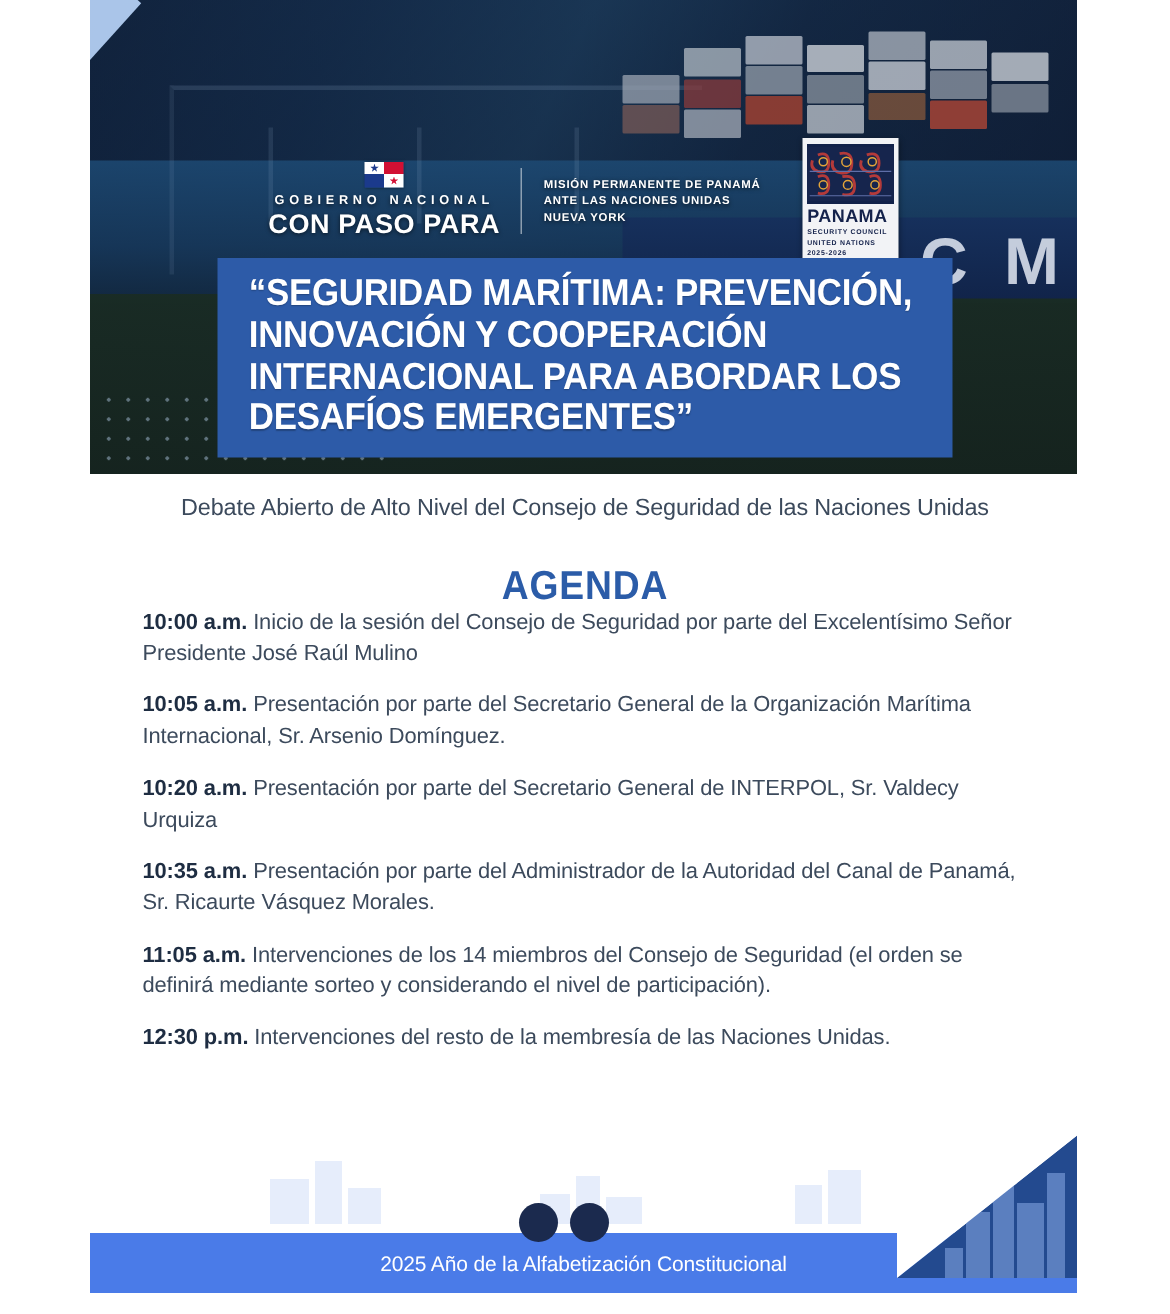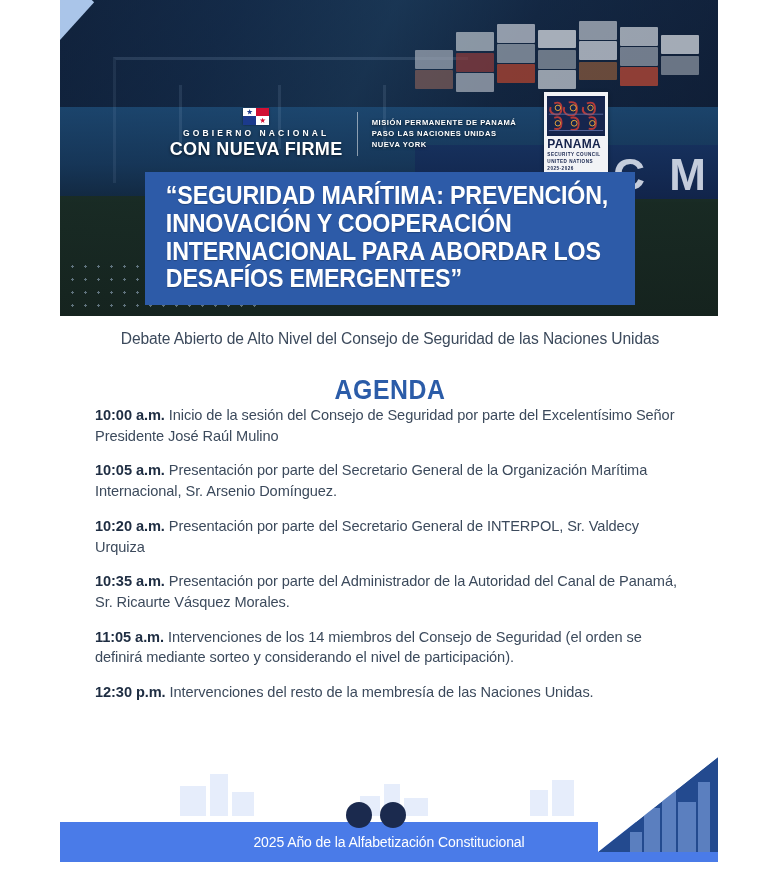--- a/index.html
+++ b/index.html
@@ -276,28 +276,28 @@
     <div class="gob">
       <div class="flagwrap">
         <div class="pa-flag">
           <span class="pa-q1"></span>
             <span class="pa-q2"></span>
           <span class="pa-q3"></span>
             <span class="pa-q4"></span>
         </div>
       </div>
       <div class="gob-line1">GOBIERNO NACIONAL</div>
-      <div class="gob-line2">CON NUEVA FIRME</div>
+      <div class="gob-line2">CON PASO PARA</div>
     </div>
 
     <div class="brand-sep"></div>
 
     <div class="mision">
       <div>MISIÓN PERMANENTE DE PANAMÁ</div>
-      <div>PASO LAS NACIONES UNIDAS</div>
+      <div>ANTE LAS NACIONES UNIDAS</div>
       <div>NUEVA YORK</div>
     </div>
 
     <div class="emblem">
       <svg class="mola" viewBox="0 0 64 40">
         <rect width="64" height="40" fill="#16254d"></rect>
         <g fill="none" stroke="#b33a3a" stroke-width="2.1">
           <path d="M8 6 q8 -3 8 6 q0 8 -8 6 q-6 -2 -4 -8"></path>
           <path d="M24 5 q9 -2 9 7 q0 9 -9 7 q-7 -2 -5 -9"></path>
           <path d="M44 6 q9 -3 9 6 q0 8 -9 6 q-6 -2 -4 -8"></path>

